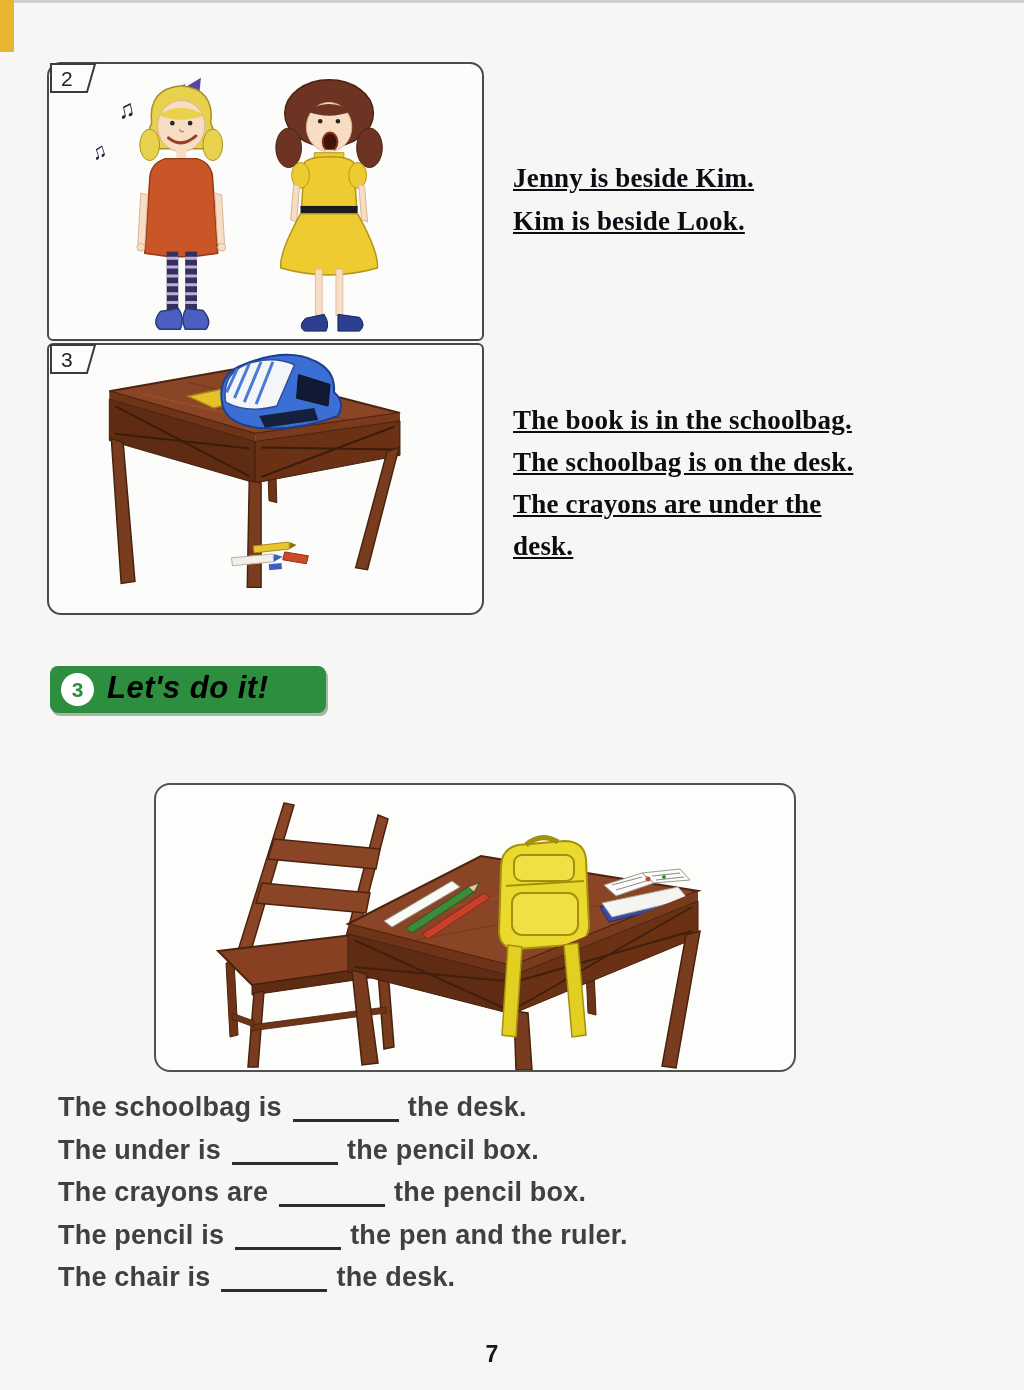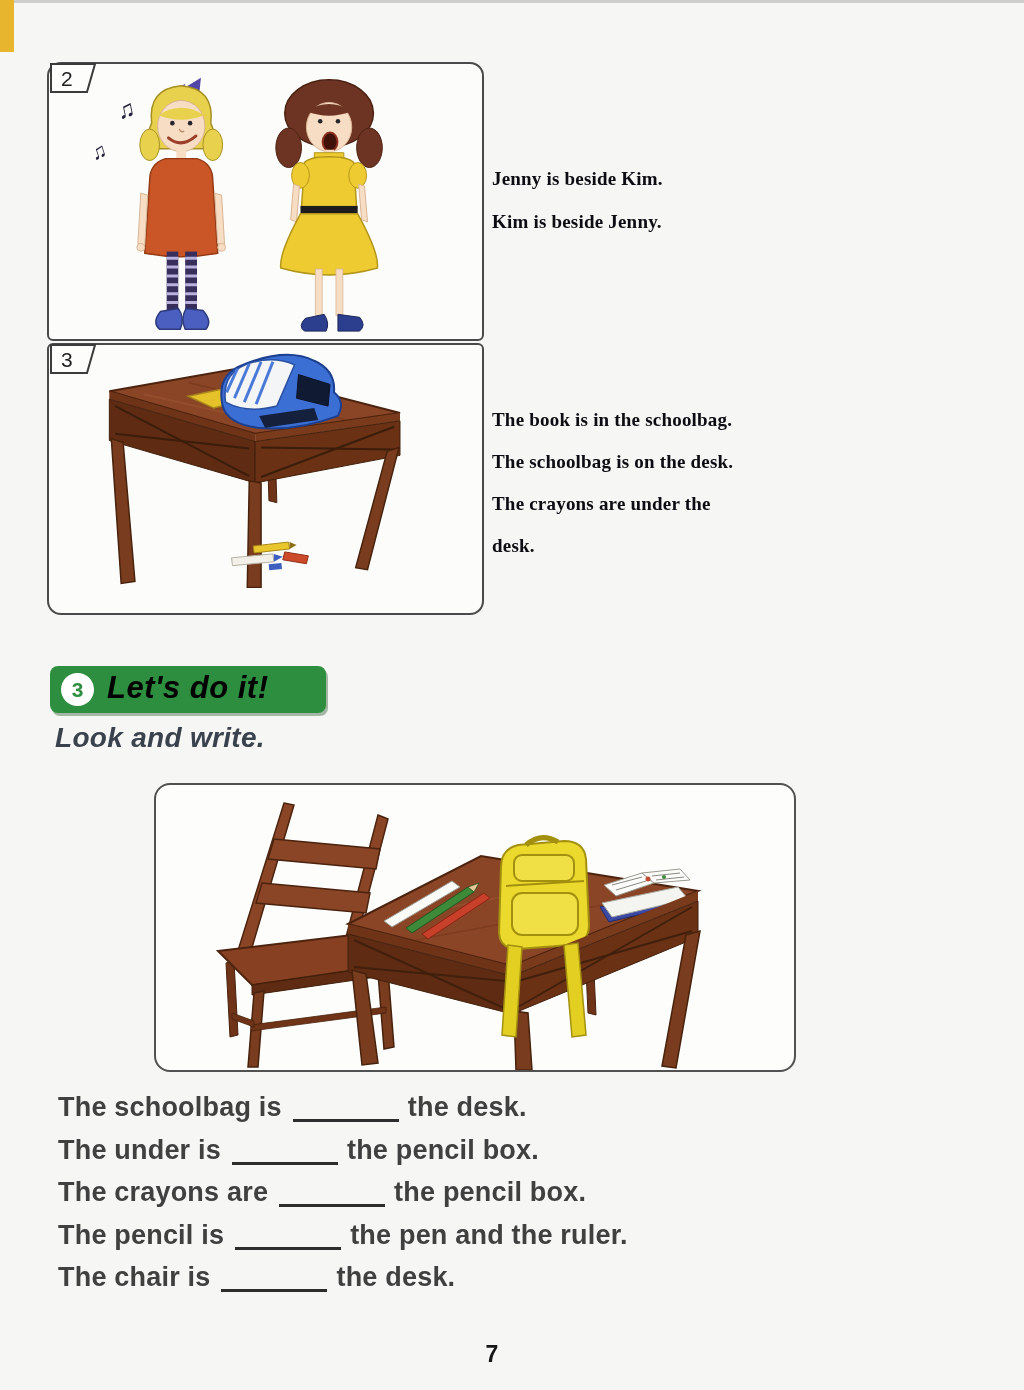--- a/index.html
+++ b/index.html
@@ -8,22 +8,22 @@
   .top-edge{position:absolute;left:0;top:0;width:100%;height:3px;background:#cfcfcd;}
   .scan-tab{position:absolute;left:0;top:0;width:14px;height:52px;background:#e7b52e;}
 
   .panel{position:absolute;left:47px;width:437px;background:#fcfcfa;border:2px solid #4a4a4a;box-sizing:border-box;}
   .panel-2{top:62px;height:279px;border-radius:14px 14px 6px 6px;}
   .panel-3{top:343px;height:272px;border-radius:6px 6px 14px 14px;}
   .panel svg.illu{position:absolute;left:0;top:0;width:100%;height:100%;}
   .panel-tab{position:absolute;left:1px;top:-1px;width:50px;height:31px;}
   .panel-tab text{font-family:"Liberation Sans",sans-serif;font-size:21px;fill:#1e1e1e;}
 
-  .caption{position:absolute;left:492px;font-family:"Liberation Serif",serif;font-weight:bold;
-           font-size:19px;color:#0c0c12;letter-spacing:0.2px;}
+  .caption{position:absolute;left:513px;font-family:"Liberation Serif",serif;font-weight:bold;
+           font-size:27px;color:#0c0c12;letter-spacing:0.2px;text-decoration:underline;}
   .caption-1{top:157px;line-height:43px;}
   .caption-2{top:399px;line-height:42px;}
 
   .banner{position:absolute;left:50px;top:666px;width:276px;height:47px;background:#2e8e3f;
           border-radius:8px;box-shadow:2px 3px 0 rgba(40,90,45,.4);display:flex;align-items:center;}
   .badge{width:33px;height:33px;border-radius:50%;background:#ffffff;margin-left:11px;flex:0 0 auto;
          display:flex;align-items:center;justify-content:center;font-weight:bold;font-size:21px;color:#2e8e3f;}
   .banner-title{margin-left:13px;font-style:italic;font-weight:bold;font-size:31px;color:#000000;
                 letter-spacing:0.5px;transform:translateY(-2px);}
 
@@ -167,34 +167,33 @@
       </g>
     </svg>
     <svg class="panel-tab" viewBox="0 0 50 31">
       <polygon points="1,1 45,1 37,29 1,29" fill="#fdfdfb" stroke="#3b3b3b" stroke-width="2"></polygon>
       <text x="11" y="23">3</text>
     </svg>
   </div>
 
   <div class="caption caption-1">
     <div>Jenny is beside Kim.</div>
-    <div>Kim is beside Jenny.</div>
+    <div>Kim is beside Look.</div>
   </div>
   <div class="caption caption-2">
     <div>The book is in the schoolbag.</div>
     <div>The schoolbag is on the desk.</div>
     <div>The crayons are under the</div>
     <div>desk.</div>
   </div>
 
   <div class="banner">
     <span class="badge">3</span>
     <span class="banner-title">Let's do it!</span>
   </div>
-  <div class="instruction">Look and write.</div>
 
   <div class="frame">
     <svg viewBox="0 0 638 285">
       <g>
         <polygon points="70,178 78,176 82,250 74,252" fill="#6f3318" stroke="#47220d"></polygon>
         <polygon points="128,18 138,20 92,176 80,172" fill="#8a4527" stroke="#4c230e" stroke-width="1.5"></polygon>
         <polygon points="222,30 232,34 200,156 190,152" fill="#8a4527" stroke="#4c230e" stroke-width="1.5"></polygon>
         <polygon points="118,54 224,64 220,84 112,74" fill="#8a4527" stroke="#4c230e" stroke-width="1.5"></polygon>
         <polygon points="106,98 214,108 210,128 100,118" fill="#8a4527" stroke="#4c230e" stroke-width="1.5"></polygon>
         <polygon points="196,158 203,156 208,220 201,222" fill="#6f3318" stroke="#47220d"></polygon>

